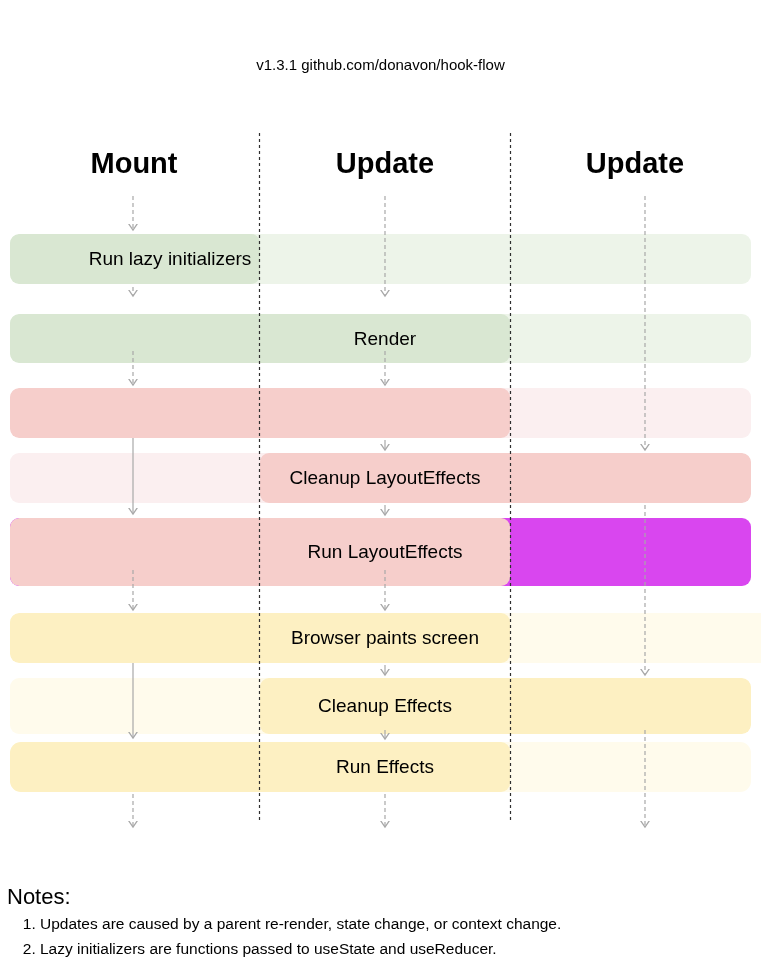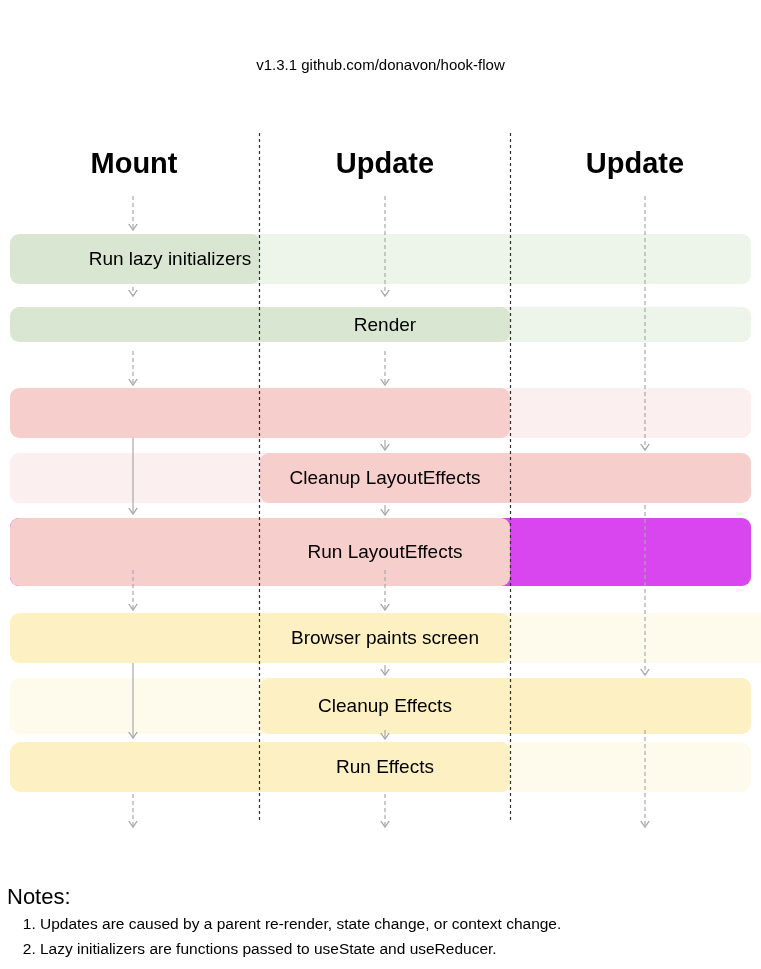--- a/index.html
+++ b/index.html
@@ -71,21 +71,21 @@
 
   <div class="col-header" style="left:134px">Mount</div>
   <div class="col-header" style="left:385px">Update</div>
   <div class="col-header" style="left:635px">Update</div>
 
   <div id="rows-layer">
       <div class="flow-row" style="top: 234px; height: 50px; background: rgb(237, 244, 233);">
         <div class="active-band" style="left: 0px; width: 250px; background: rgb(217, 231, 210);"></div>
         <div class="row-label" style="left: 124px; margin-left: 36px;">Run lazy initializers</div>
       </div>
-      <div class="flow-row" style="top: 307px; height: 35px; background: rgb(237, 244, 233);">
+      <div class="flow-row" style="top: 314px; height: 49px; background: rgb(237, 244, 233);">
         <div class="active-band" style="left: 0px; width: 500px; background: rgb(217, 231, 210);"></div>
         <div class="row-label" style="left: 375px;">Render</div>
       </div>
       <div class="flow-row" style="top: 388px; height: 50px; background: rgb(251, 239, 240);">
         <div class="active-band" style="left: 0px; width: 500px; background: rgb(246, 206, 203);"></div>
       </div>
       <div class="flow-row" style="top: 453px; height: 50px; background: rgb(251, 239, 240);">
         <div class="active-band" style="left: 250px; width: 491px; background: rgb(246, 206, 203);"></div>
         <div class="row-label" style="left: 375px;">Cleanup LayoutEffects</div>
       </div>

